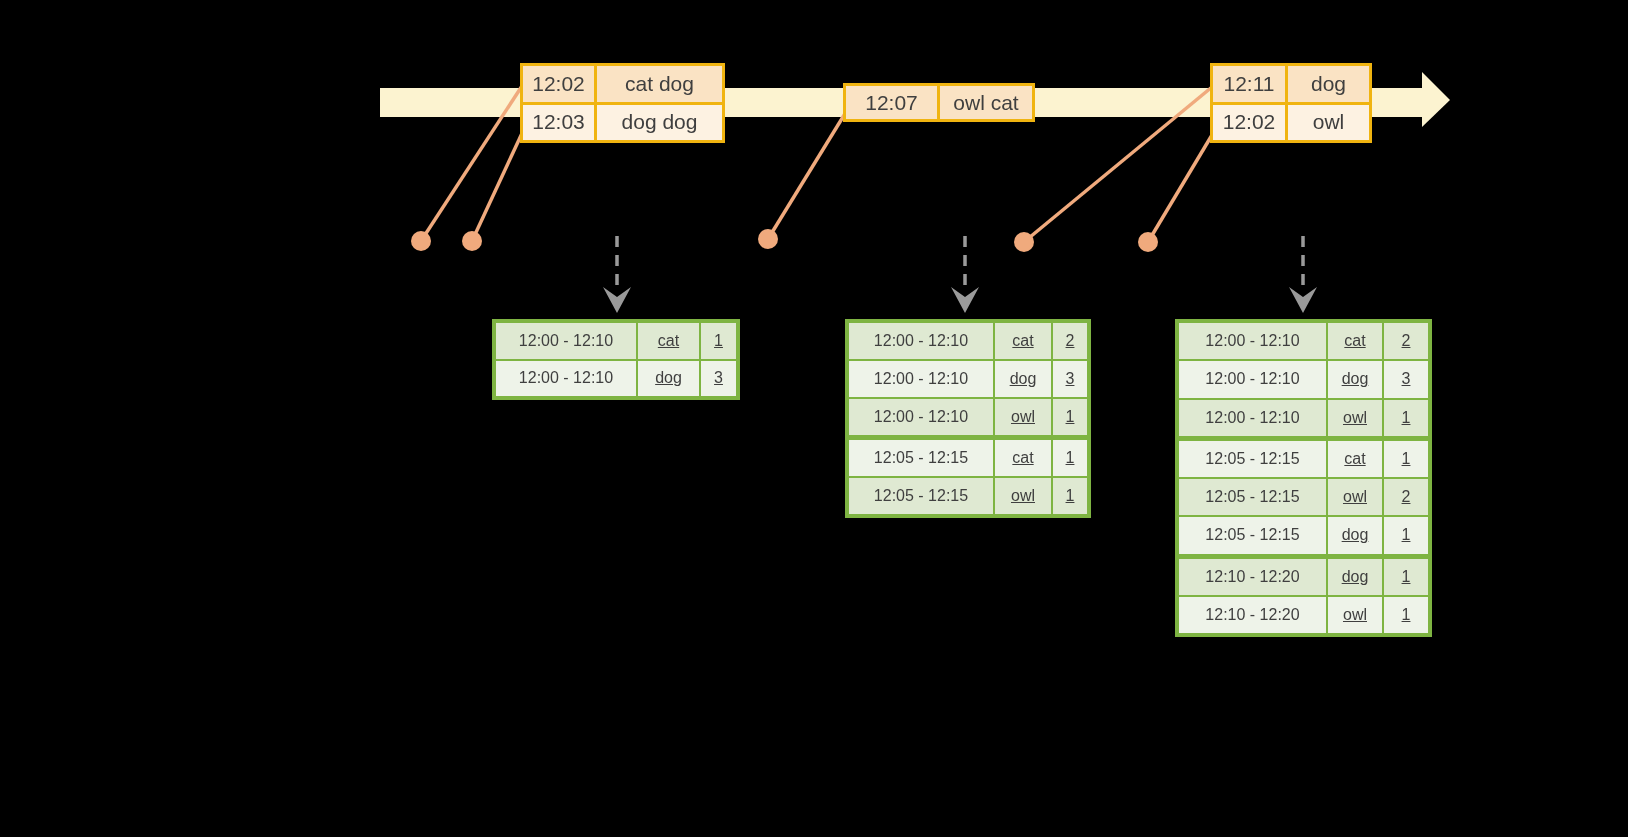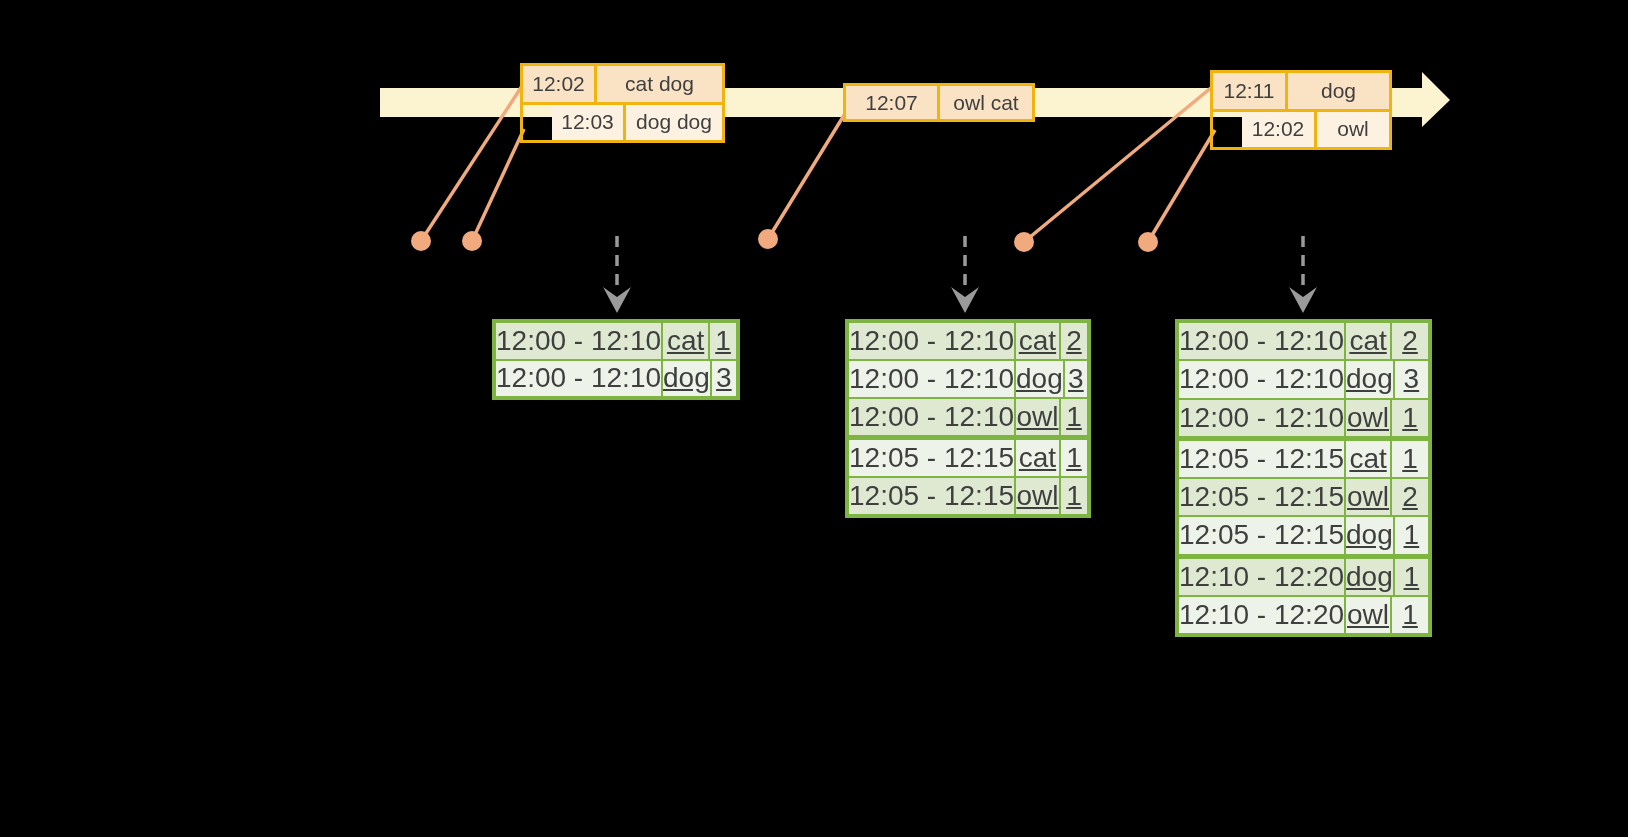--- a/index.html
+++ b/index.html
@@ -25,32 +25,32 @@
 
   
   .dtable { position: absolute; display: flex; flex-direction: column; color: var(--text, #3f3f3f); }
   .trow { display: flex; flex: 1 1 0; min-height: 0; }
   .cell { display: flex; align-items: center; justify-content: center; white-space: nowrap; }
 
   
   .event-table { border: 3px solid var(--event-border, #f0b410); font-size: 21px; }
   .event-table .trow.odd  .cell { background: var(--event-row-dark, #fae3c4); }
   .event-table .trow.even .cell { background: var(--event-row-light, #fdf2e2); }
-  .event-table .trow.row-sep { border-top: 3px solid var(--event-border, #f0b410); padding-left: 29px; }
+  .event-table .trow.row-sep { border-top: 3px solid var(--event-border, #f0b410); }
   .event-table .cell + .cell { border-left: 3px solid var(--event-border, #f0b410); }
   .event-1 { left: 520px; top: 63px;  width: 205px; height: 80px; }
   .event-2 { left: 843px; top: 83px;  width: 192px; height: 39px; }
-  .event-3 { left: 1210px; top: 70px; width: 182px; height: 80px; }
+  .event-3 { left: 1210px; top: 63px; width: 162px; height: 80px; }
   .event-1 .col-time { width: 71px; }
   .event-2 .col-time { width: 91px; }
   .event-3 .col-time { width: 72px; }
   .event-table .col-words { flex: 1; }
 
   
-  .result-table { border: 4px solid var(--result-border, #7eb442); font-size: 28px; }
+  .result-table { border: 4px solid var(--result-border, #7eb442); font-size: 16px; }
   .result-table .trow.odd  .cell { background: var(--result-row-dark, #dfe9d2); }
   .result-table .trow.even .cell { background: var(--result-row-light, #eef3e9); }
   .result-table .trow.row-sep { border-top: 2px solid var(--result-border, #7eb442); }
   .result-table .trow.group-start { border-top: 5px solid var(--result-border, #7eb442); }
   .result-table .cell + .cell { border-left: 2px solid var(--result-border, #7eb442); text-decoration: underline; }
   .result-table .col-window { flex: 1; }
   .result-1 { left: 492px;  top: 319px; width: 248px; height: 81px; }
   .result-2 { left: 845px;  top: 319px; width: 246px; height: 199px; }
   .result-3 { left: 1175px; top: 319px; width: 257px; height: 318px; }
   .result-1 .col-word { width: 63px; } .result-1 .col-count { width: 37px; }

